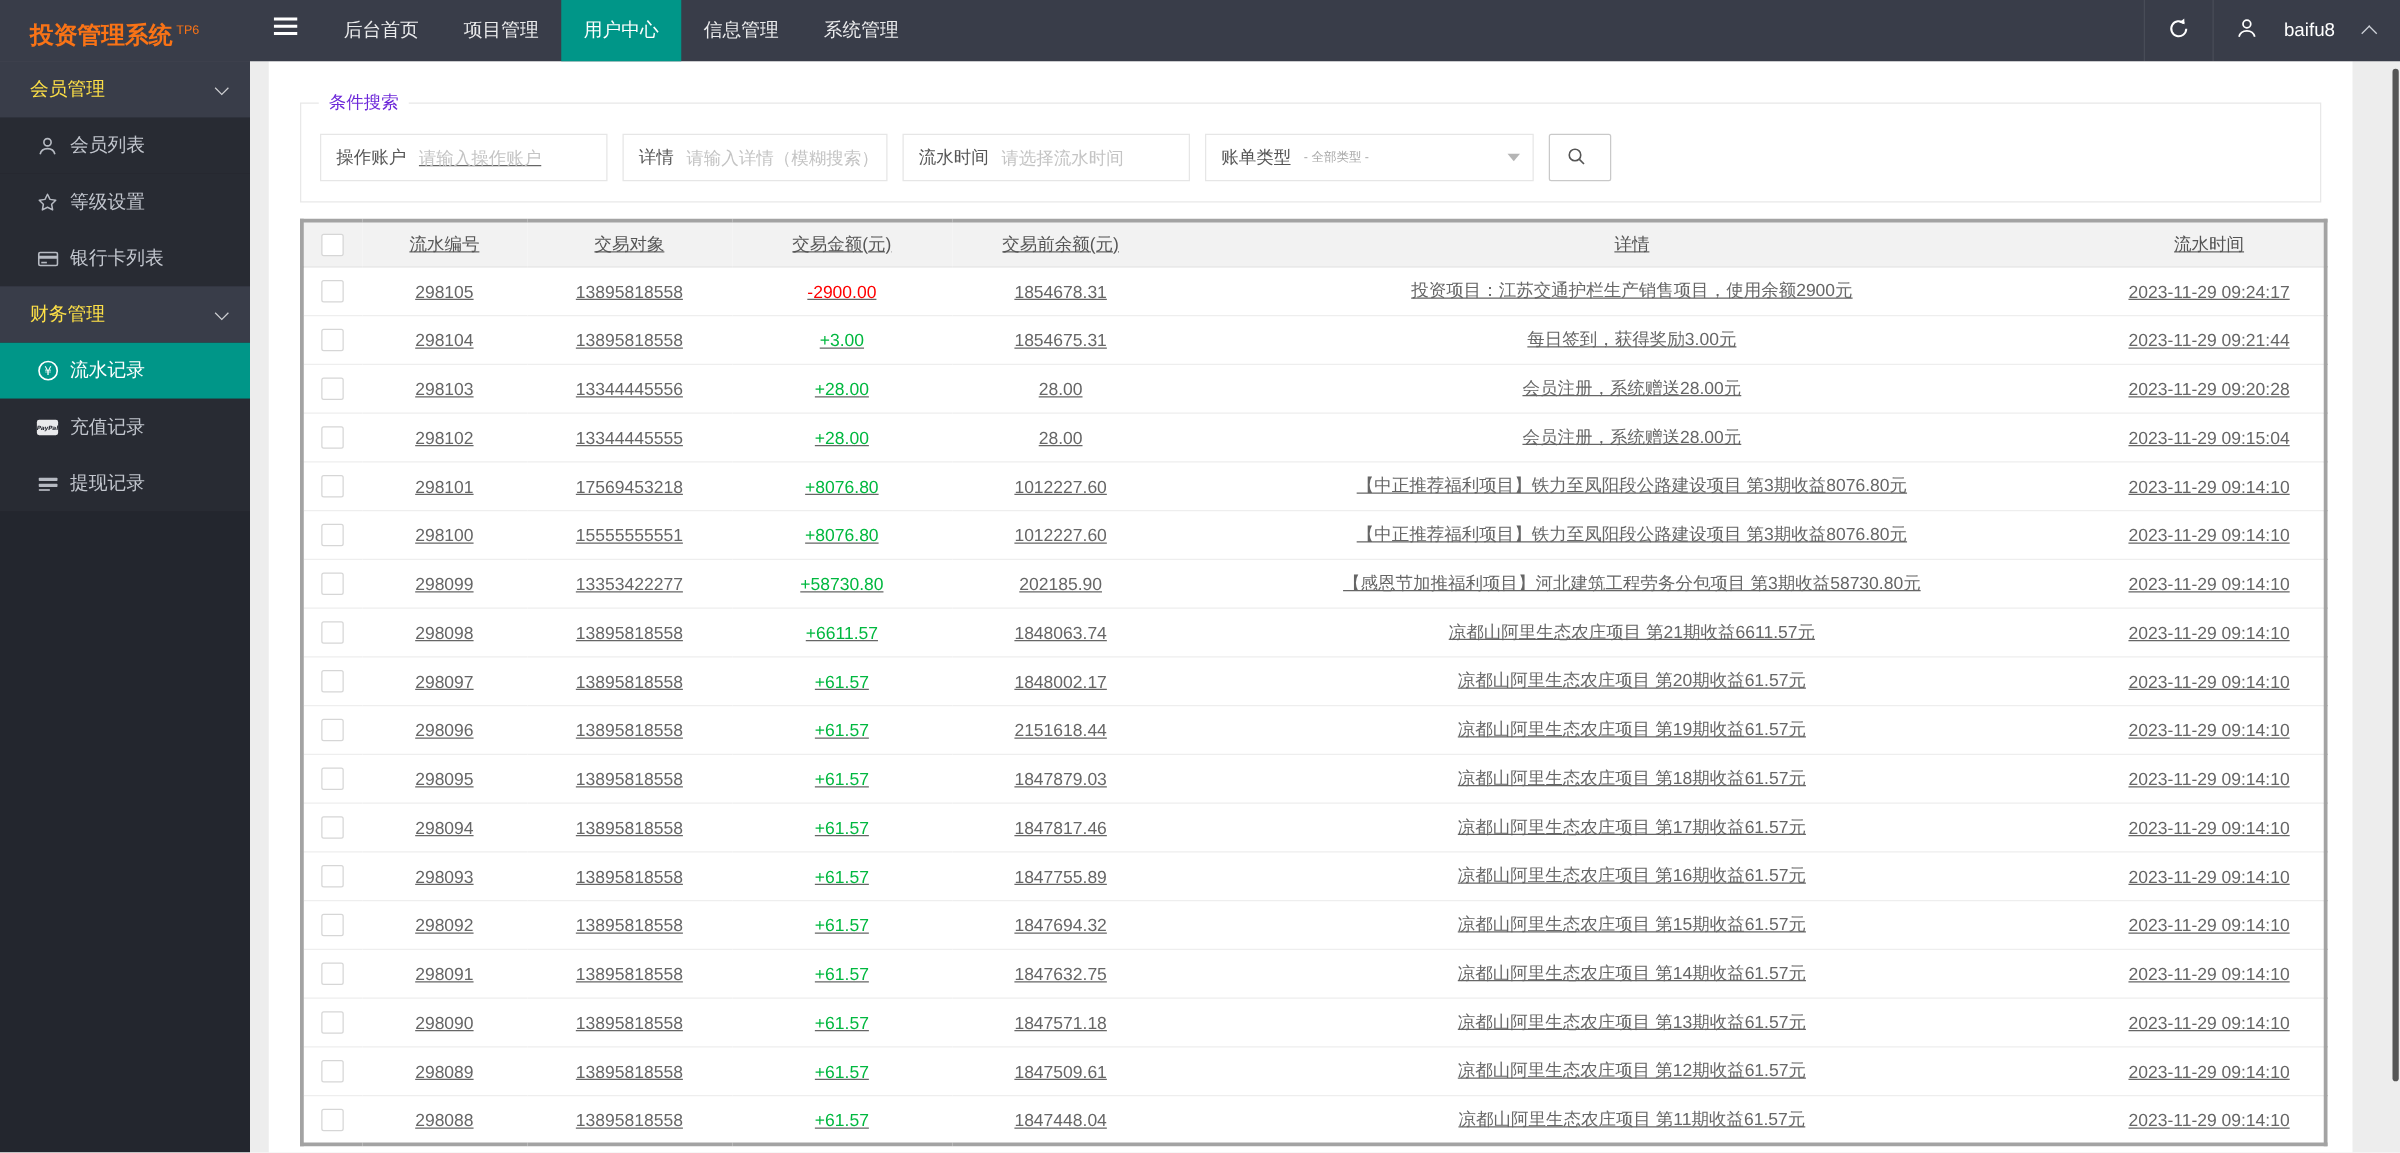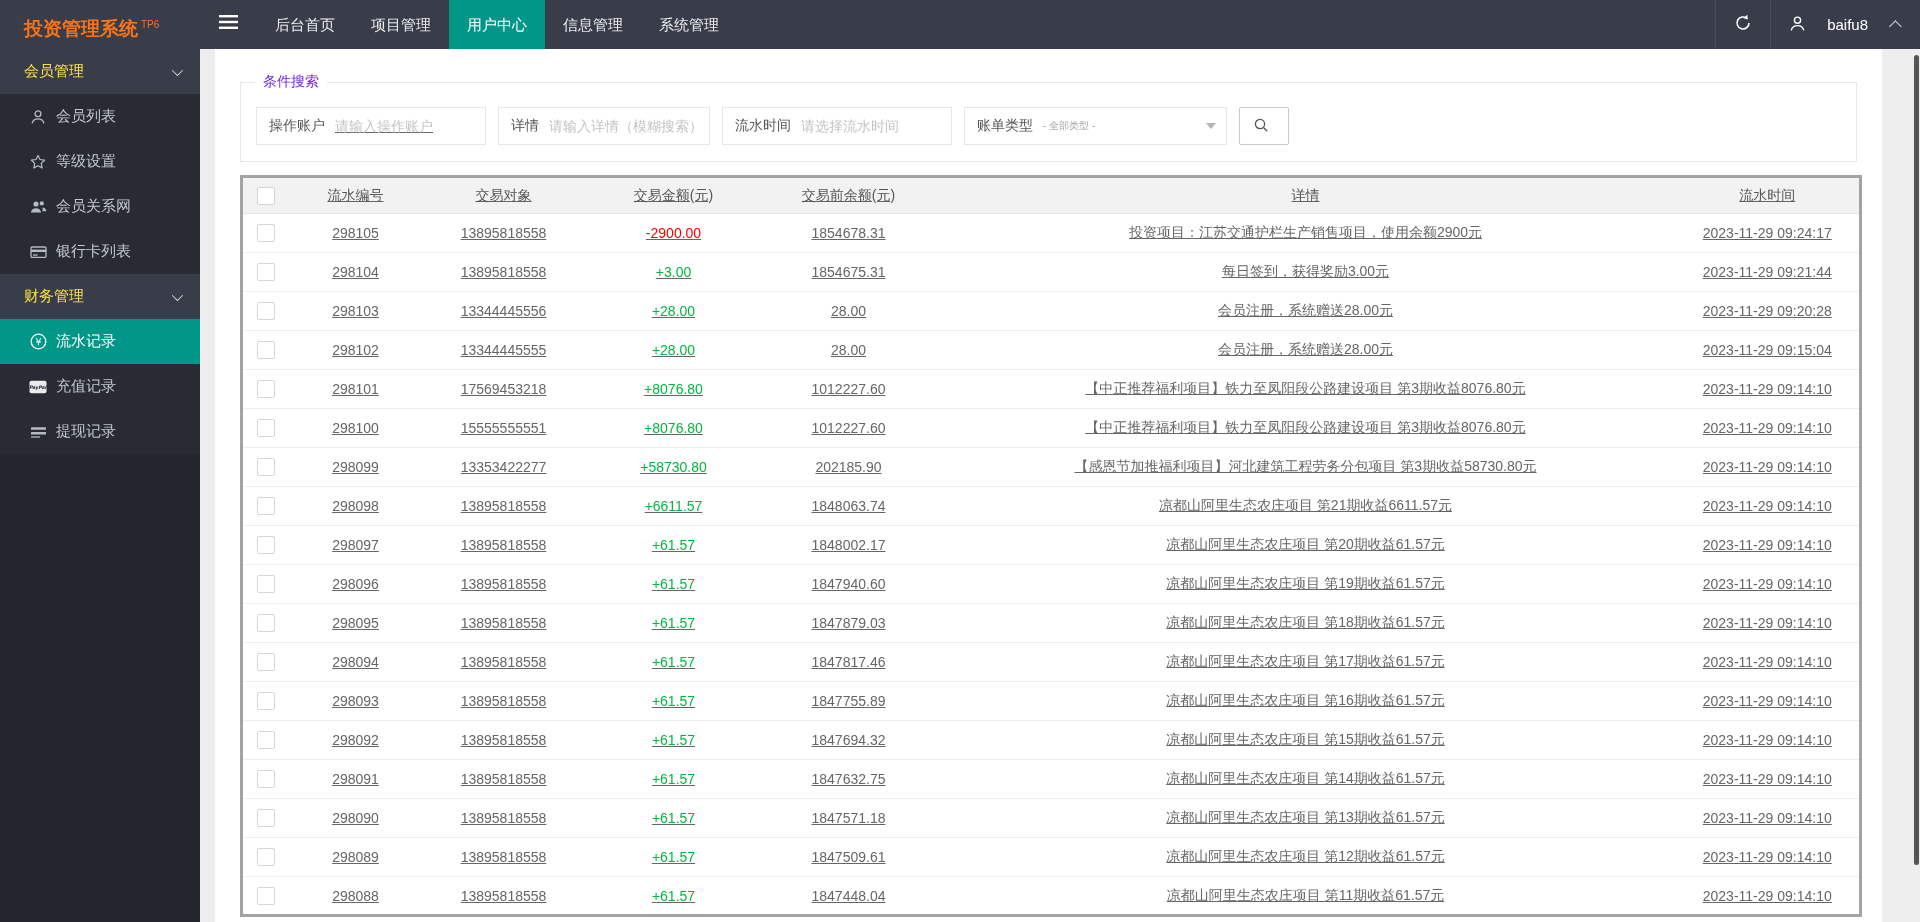--- a/index.html
+++ b/index.html
@@ -183,31 +183,20 @@
       <div class="side-item">
     <span class="s-icon">
           <svg width="16" height="16" viewBox="0 0 16 16" fill="none">
             <path d="M8 1.4l2 4.1 4.6.7-3.3 3.2.8 4.5L8 11.8 3.9 13.9l.8-4.5L1.4 6.2l4.6-.7z" stroke="currentColor" stroke-width="1.2" stroke-linejoin="round"></path>
           </svg>
         </span>
     <span class="i-label">等级设置</span>
   </div>
       <div class="side-item">
     <span class="s-icon">
-          <svg width="17" height="16" viewBox="0 0 17 16" fill="currentColor">
-            <circle cx="6" cy="5" r="2.6"></circle>
-            <circle cx="11.8" cy="4.4" r="2.1"></circle>
-            <path d="M0.8 13.6c.5-2.9 2.6-4.3 5.2-4.3s4.7 1.4 5.2 4.3z"></path>
-            <path d="M12.6 8.4c2 .2 3.4 1.5 3.8 3.9h-4z"></path>
-          </svg>
-        </span>
-    <span class="i-label">会员关系网</span>
-  </div>
-      <div class="side-item">
-    <span class="s-icon">
           <svg width="17" height="16" viewBox="0 0 17 16" fill="none">
             <rect x="1" y="3" width="15" height="10.4" rx="1.2" stroke="currentColor" stroke-width="1.3"></rect>
             <rect x="1" y="5.6" width="15" height="2.4" fill="currentColor"></rect>
             <rect x="3" y="10.4" width="4.5" height="1.3" fill="currentColor"></rect>
           </svg>
         </span>
     <span class="i-label">银行卡列表</span>
   </div>
       <div class="side-group">
     <span class="g-label">财务管理</span>
@@ -402,21 +391,21 @@
     <td>凉都山阿里生态农庄项目 第20期收益61.57元</td>
     <td>2023-11-29 09:14:10</td>
   </tr>
           <tr>
     <td>
               <div class="cbox"></div>
             </td>
     <td>298096</td>
     <td>13895818558</td>
     <td class="amount pos">+61.57</td>
-    <td>1847940.60</td>
+    <td>2151618.44</td>
     <td>凉都山阿里生态农庄项目 第19期收益61.57元</td>
     <td>2023-11-29 09:14:10</td>
   </tr>
           <tr>
     <td>
               <div class="cbox"></div>
             </td>
     <td>298095</td>
     <td>13895818558</td>
     <td class="amount pos">+61.57</td>

